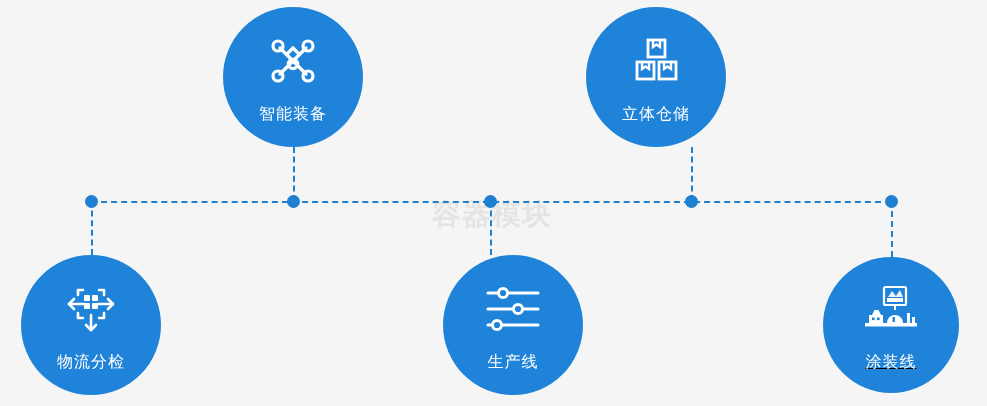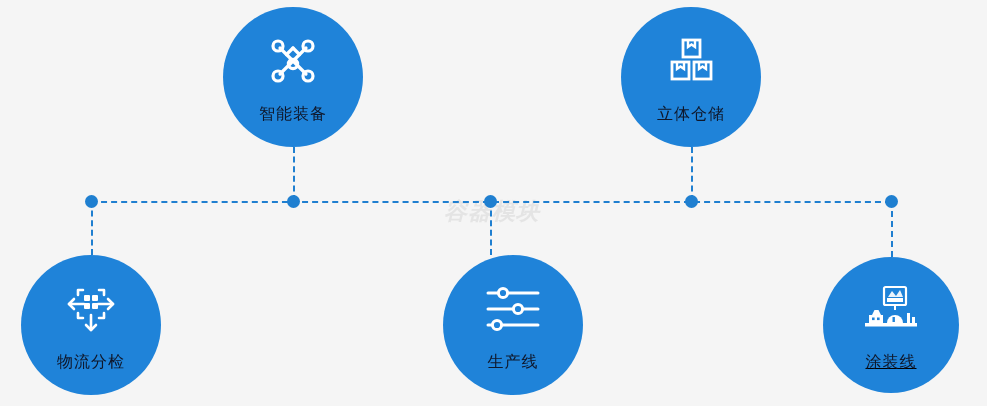--- a/index.html
+++ b/index.html
@@ -18,29 +18,28 @@
     background: #f5f5f5;
     overflow: hidden;
   }
 
   
   .watermark {
     position: absolute;
     left: 432px;
     top: 200px;
     width: 120px;
-    font-size: 23px;
+    font-size: 29px;
     font-weight: 700;
     letter-spacing: 1px;
     color: #e4e4e4;
     text-align: center;
     user-select: none;
     pointer-events: none;
     line-height: 1;
-    font-style: italic;
   }
 
   
   .h-line {
     position: absolute;
     height: 0;
     border-top: 2px dashed #1f7fd0;
   }
   .v-line {
     position: absolute;
@@ -70,21 +69,21 @@
     height: 58px;
     display: flex;
     align-items: center;
     justify-content: center;
   }
   .node .icon-wrap svg {
     display: block;
   }
   .node .node-label {
     margin-top: 14px;
-    color: #0f172a;
+    color: #ffffff;
     font-size: 16px;
     letter-spacing: 1px;
     line-height: 1;
     white-space: nowrap;
   }
   .node.top .node-label { margin-top: 16px; }
   .node.bottom .node-label { margin-top: 16px; text-align: center; }
 </style>
 </head>
 <body>
@@ -127,21 +126,21 @@
           <circle cx="40" cy="9" r="5"></circle>
           <circle cx="10" cy="39" r="5"></circle>
           <circle cx="40" cy="39" r="5"></circle>
           <circle cx="25" cy="27" r="4.6"></circle>
         </g>
       </svg>
     </div>
     <div class="node-label">智能装备</div>
   </div>
 
-  <div class="node top" style="left:621px; top:7px; width:140px; height:140px;">
+  <div class="node top" style="left:586px; top:7px; width:140px; height:140px;">
     <div class="icon-wrap">
       <svg width="50" height="48" viewBox="0 0 50 48">
         <g fill="none" stroke="#ffffff" stroke-width="2.8">
           <rect x="17" y="3" width="17" height="17"></rect>
           <rect x="6" y="25" width="17" height="17"></rect>
           <rect x="28" y="25" width="17" height="17"></rect>
         </g>
         <g fill="none" stroke="#ffffff" stroke-width="2.4">
           <polyline points="22,3 22,10 25.5,7.5 29,10 29,3"></polyline>
           <polyline points="11,25 11,32 14.5,29.5 18,32 18,25"></polyline>

